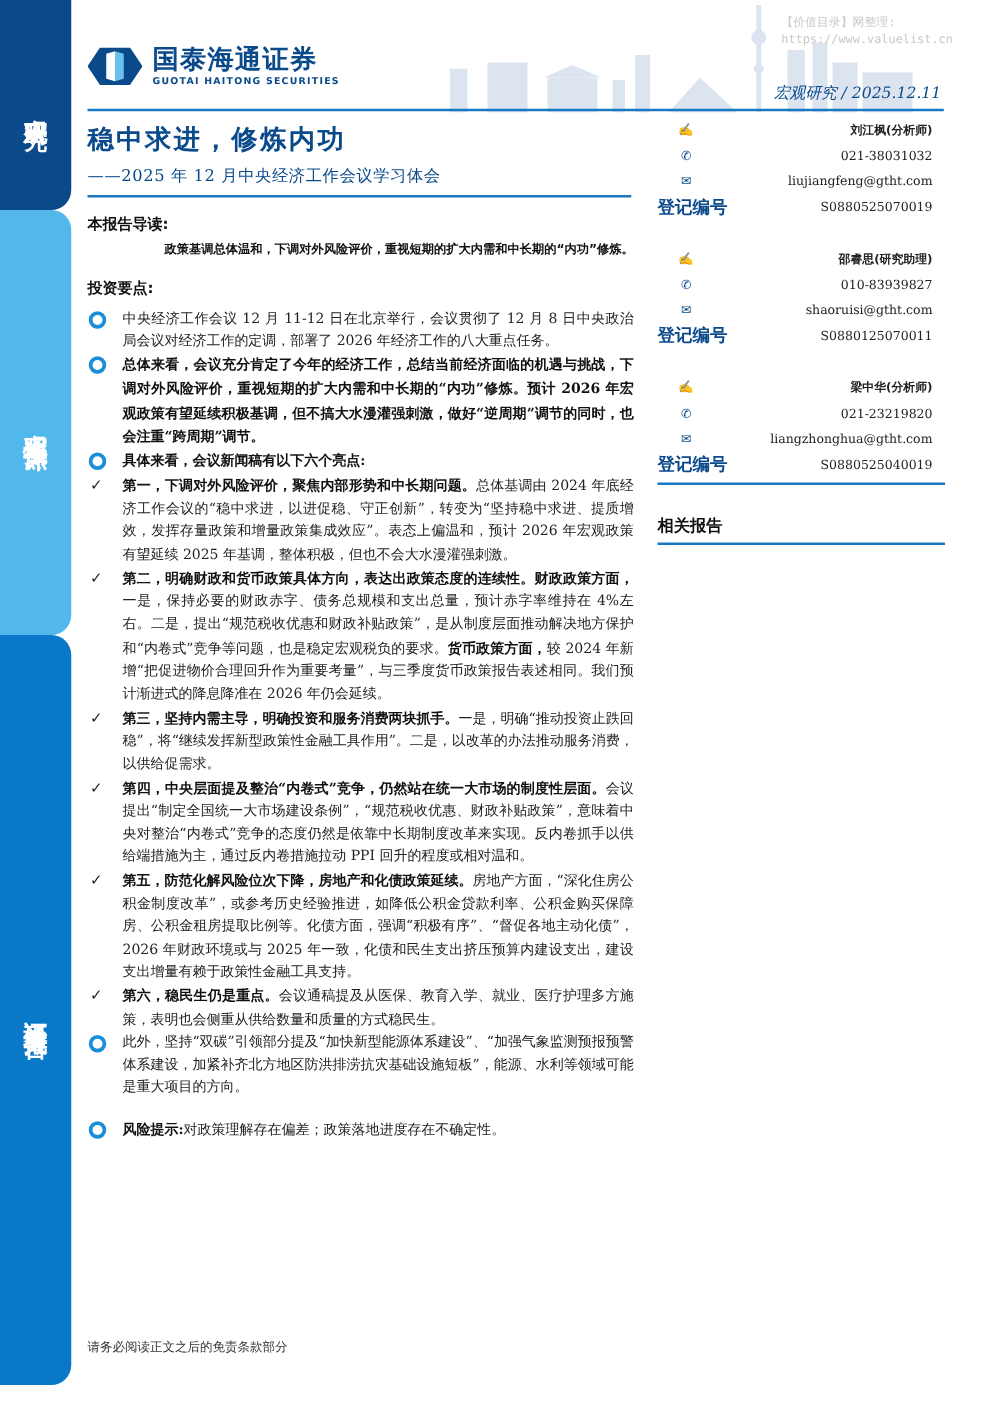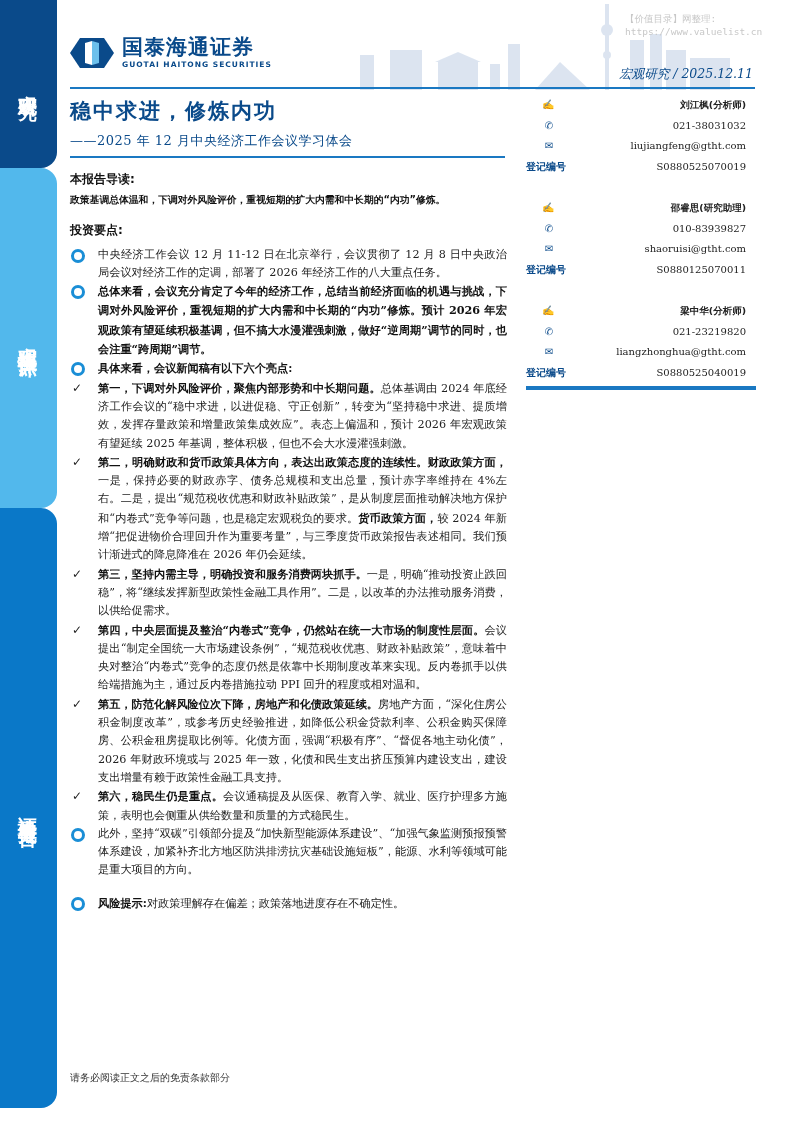--- a/index.html
+++ b/index.html
@@ -38,35 +38,35 @@
   .title { position:absolute; left:70px; top:97px; font-size:21px; font-weight:bold; color:#0a4a8a; letter-spacing:2px;
     font-family:"DejaVu Sans","Liberation Sans",sans-serif;text-align:right; }
   .subtitle { position:absolute; left:70px; top:132px; font-size:13px; color:#0a4a8a; letter-spacing:0.5px; }
   .rule-title { position:absolute; left:70px; top:156px; width:435px; height:2px; background:#1a78c2; }
 
   
   .main { position:absolute; left:70px; top:170px; width:437px; font-size:11.2px; line-height:18.3px; }
   .sec-head { font-weight:bold; font-size:12px; color:#111; margin:0;
     font-family:"DejaVu Sans","Liberation Sans",sans-serif; }
   .guide { font-weight:bold; font-size:9.8px; line-height:15px; margin:4px 0 14px 0; color:#111;
-    font-family:"DejaVu Sans","Liberation Sans",sans-serif; }
+    font-family:"DejaVu Sans","Liberation Sans",sans-serif;text-align:right; }
   .point { position:relative; padding-left:28px; text-align:justify; margin:0; }
   .point .bullet { position:absolute; left:1px; top:3px; width:8px; height:8px; border:3px solid #1a8ed6; border-radius:50%; }
   .point .check { position:absolute; left:2px; top:0; font-size:12px; color:#222; font-family:"DejaVu Sans",sans-serif; }
   .b { font-weight:bold; color:#111; }
   .gap { height:14px; }
 
   
   .right { position:absolute; left:526px; top:95px; width:220px; }
   .contact { position:relative; font-size:10px; line-height:20.5px; }
   .contact-row { display:flex; justify-content:space-between; align-items:center; height:20.5px; }
   .contact-row .val { text-align:right; color:#222; }
   .contact-row .name { font-weight:bold; font-family:"DejaVu Sans","Liberation Sans",sans-serif; font-size:9.5px; }
   .icon { width:18px; display:flex; justify-content:center; color:#0a4a8a; margin-left:14px; }
-  .reg-label { color:#0a4a8a; font-weight:bold; font-size:10px; font-family:Liberation Serif, serif; }
+  .reg-label { color:#0a4a8a; font-weight:bold; font-size:14px; font-family:Liberation Serif, serif; }
   .contact-gap { height:21px; }
   .rule-contact { height:2px; background:#1a78c2; margin-top:3px; width:230px; }
   .related-title { font-size:13px; font-weight:bold; margin:24px 0 4px 0; color:#111;
     font-family:"DejaVu Sans","Liberation Sans",sans-serif; }
   .rule-related { height:2px; background:#1a78c2; width:230px; }
   .related-list { list-style:none; margin:0; padding:0; width:230px; }
   .related-list li { font-size:9.5px; line-height:18.7px; height:18.7px; color:#333; padding-left:0; }
   .related-list li:nth-child(even) { background:#f4f4f4; }
 
   .footer { position:absolute; left:70px; top:1071px; font-size:10px; color:#333; }
@@ -235,16 +235,17 @@
         <span class="icon">✉</span>
         <span class="val">liangzhonghua@gtht.com</span>
       </div>
     <div class="contact-row">
         <span class="reg-label">登记编号</span>
         <span class="val">S0880525040019</span>
       </div>
   </div>
   <div class="rule-contact"></div>
 
+  <div class="related-title">相关报告</div>
   <div class="rule-related"></div>
 </div>
 
 <div class="footer">请务必阅读正文之后的免责条款部分</div>
 
 </body></html>

